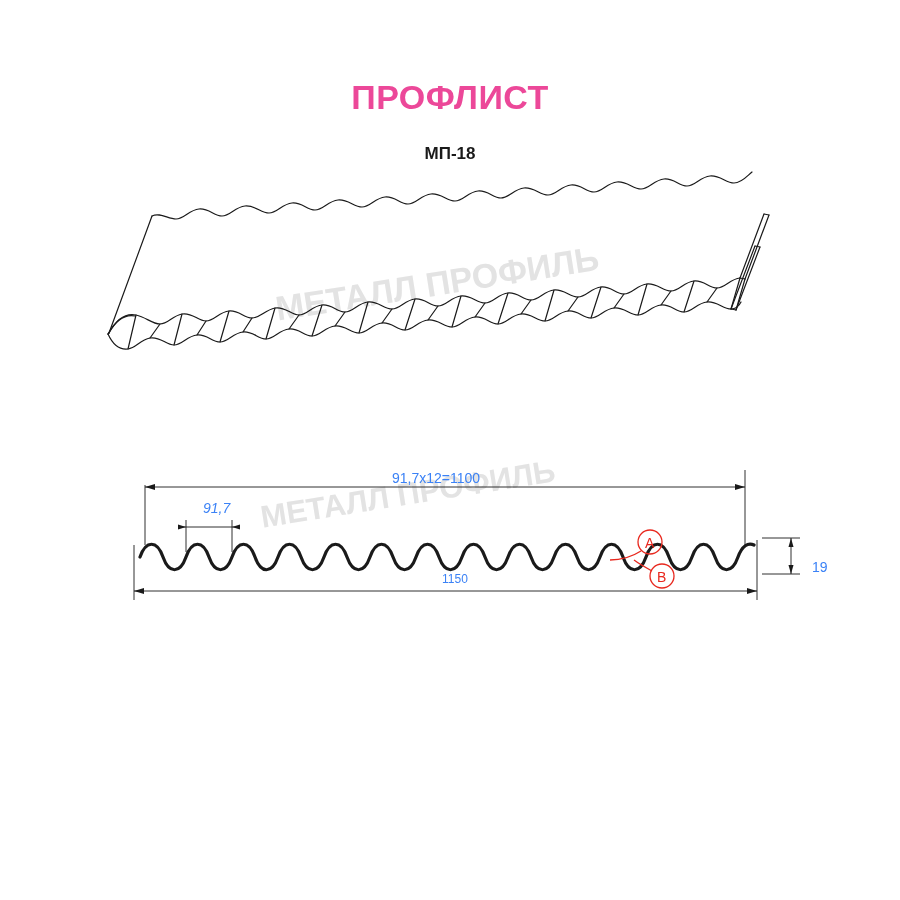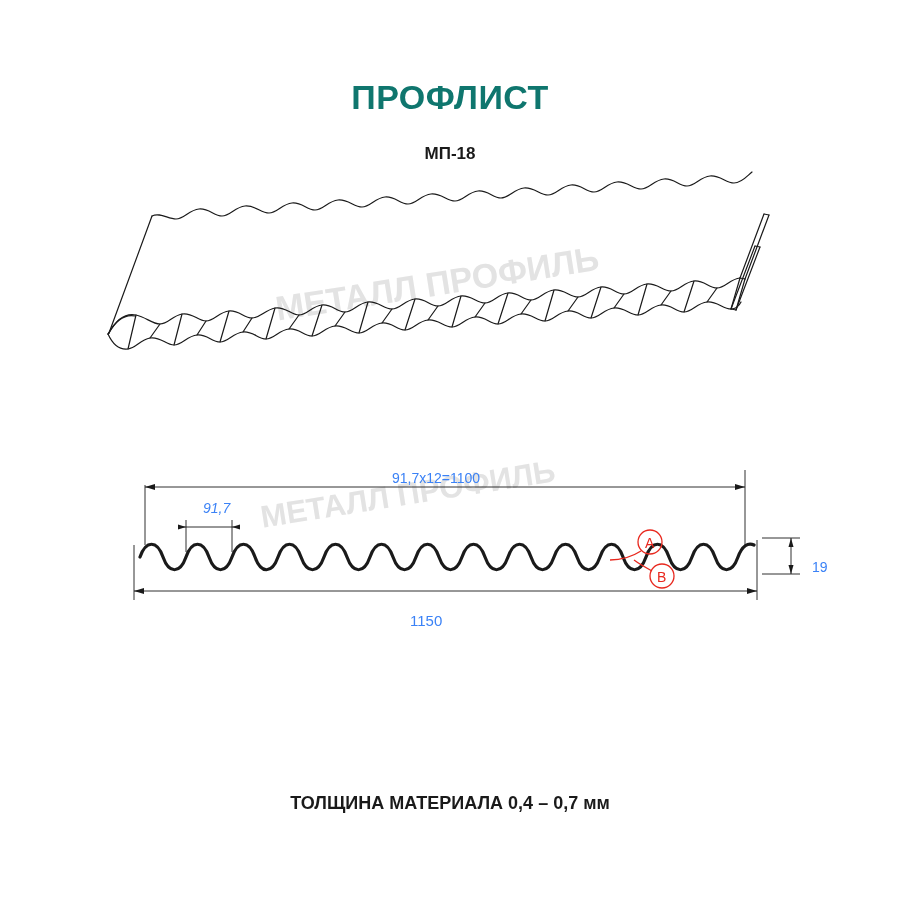--- a/index.html
+++ b/index.html
@@ -22,21 +22,21 @@
   }
   .title {
     position: absolute;
     top: 78px;
     left: 0;
     width: 900px;
     text-align: center;
     font-size: 34px;
     font-weight: bold;
     letter-spacing: 0.5px;
-    color: #0f766e;
+    color: #ec4899;
   }
   .subtitle {
     position: absolute;
     top: 144px;
     left: 0;
     width: 900px;
     text-align: center;
     font-size: 17px;
     font-weight: bold;
     color: #1a1a1a;
@@ -305,21 +305,20 @@
     <g stroke="#e8281e" stroke-width="1.3" fill="none">
       <circle cx="650" cy="542" r="12"></circle>
       <path d="M641,551 C 630,558 620,560 610,560"></path>
       <circle cx="662" cy="576" r="12"></circle>
       <path d="M652,571 C 643,566 638,563 634,560"></path>
     </g>
   </svg>
 
   <div class="dim-label" style="top:470px; left:392px;">91,7х12=1100</div>
   <div class="dim-label" style="top:500px; left:203px;font-style:italic;">91,7</div>
-  <div class="dim-label" style="top:572px; left:410px; font-size:15px;margin-top:40px;">1150</div>
+  <div class="dim-label" style="top:572px; left:442px; font-size:12px;">1150</div>
   <div class="dim-label" style="top:559px; left:812px;">19</div>
 
   <div class="callout-letter" style="top:535px; left:645px;">А</div>
   <div class="callout-letter" style="top:569px; left:657px;">В</div>
 
-  <div class="footer-note">ТОЛЩИНА МАТЕРИАЛА 0,4 – 0,7 мм</div>
 
 </div>
 
 </body></html>

